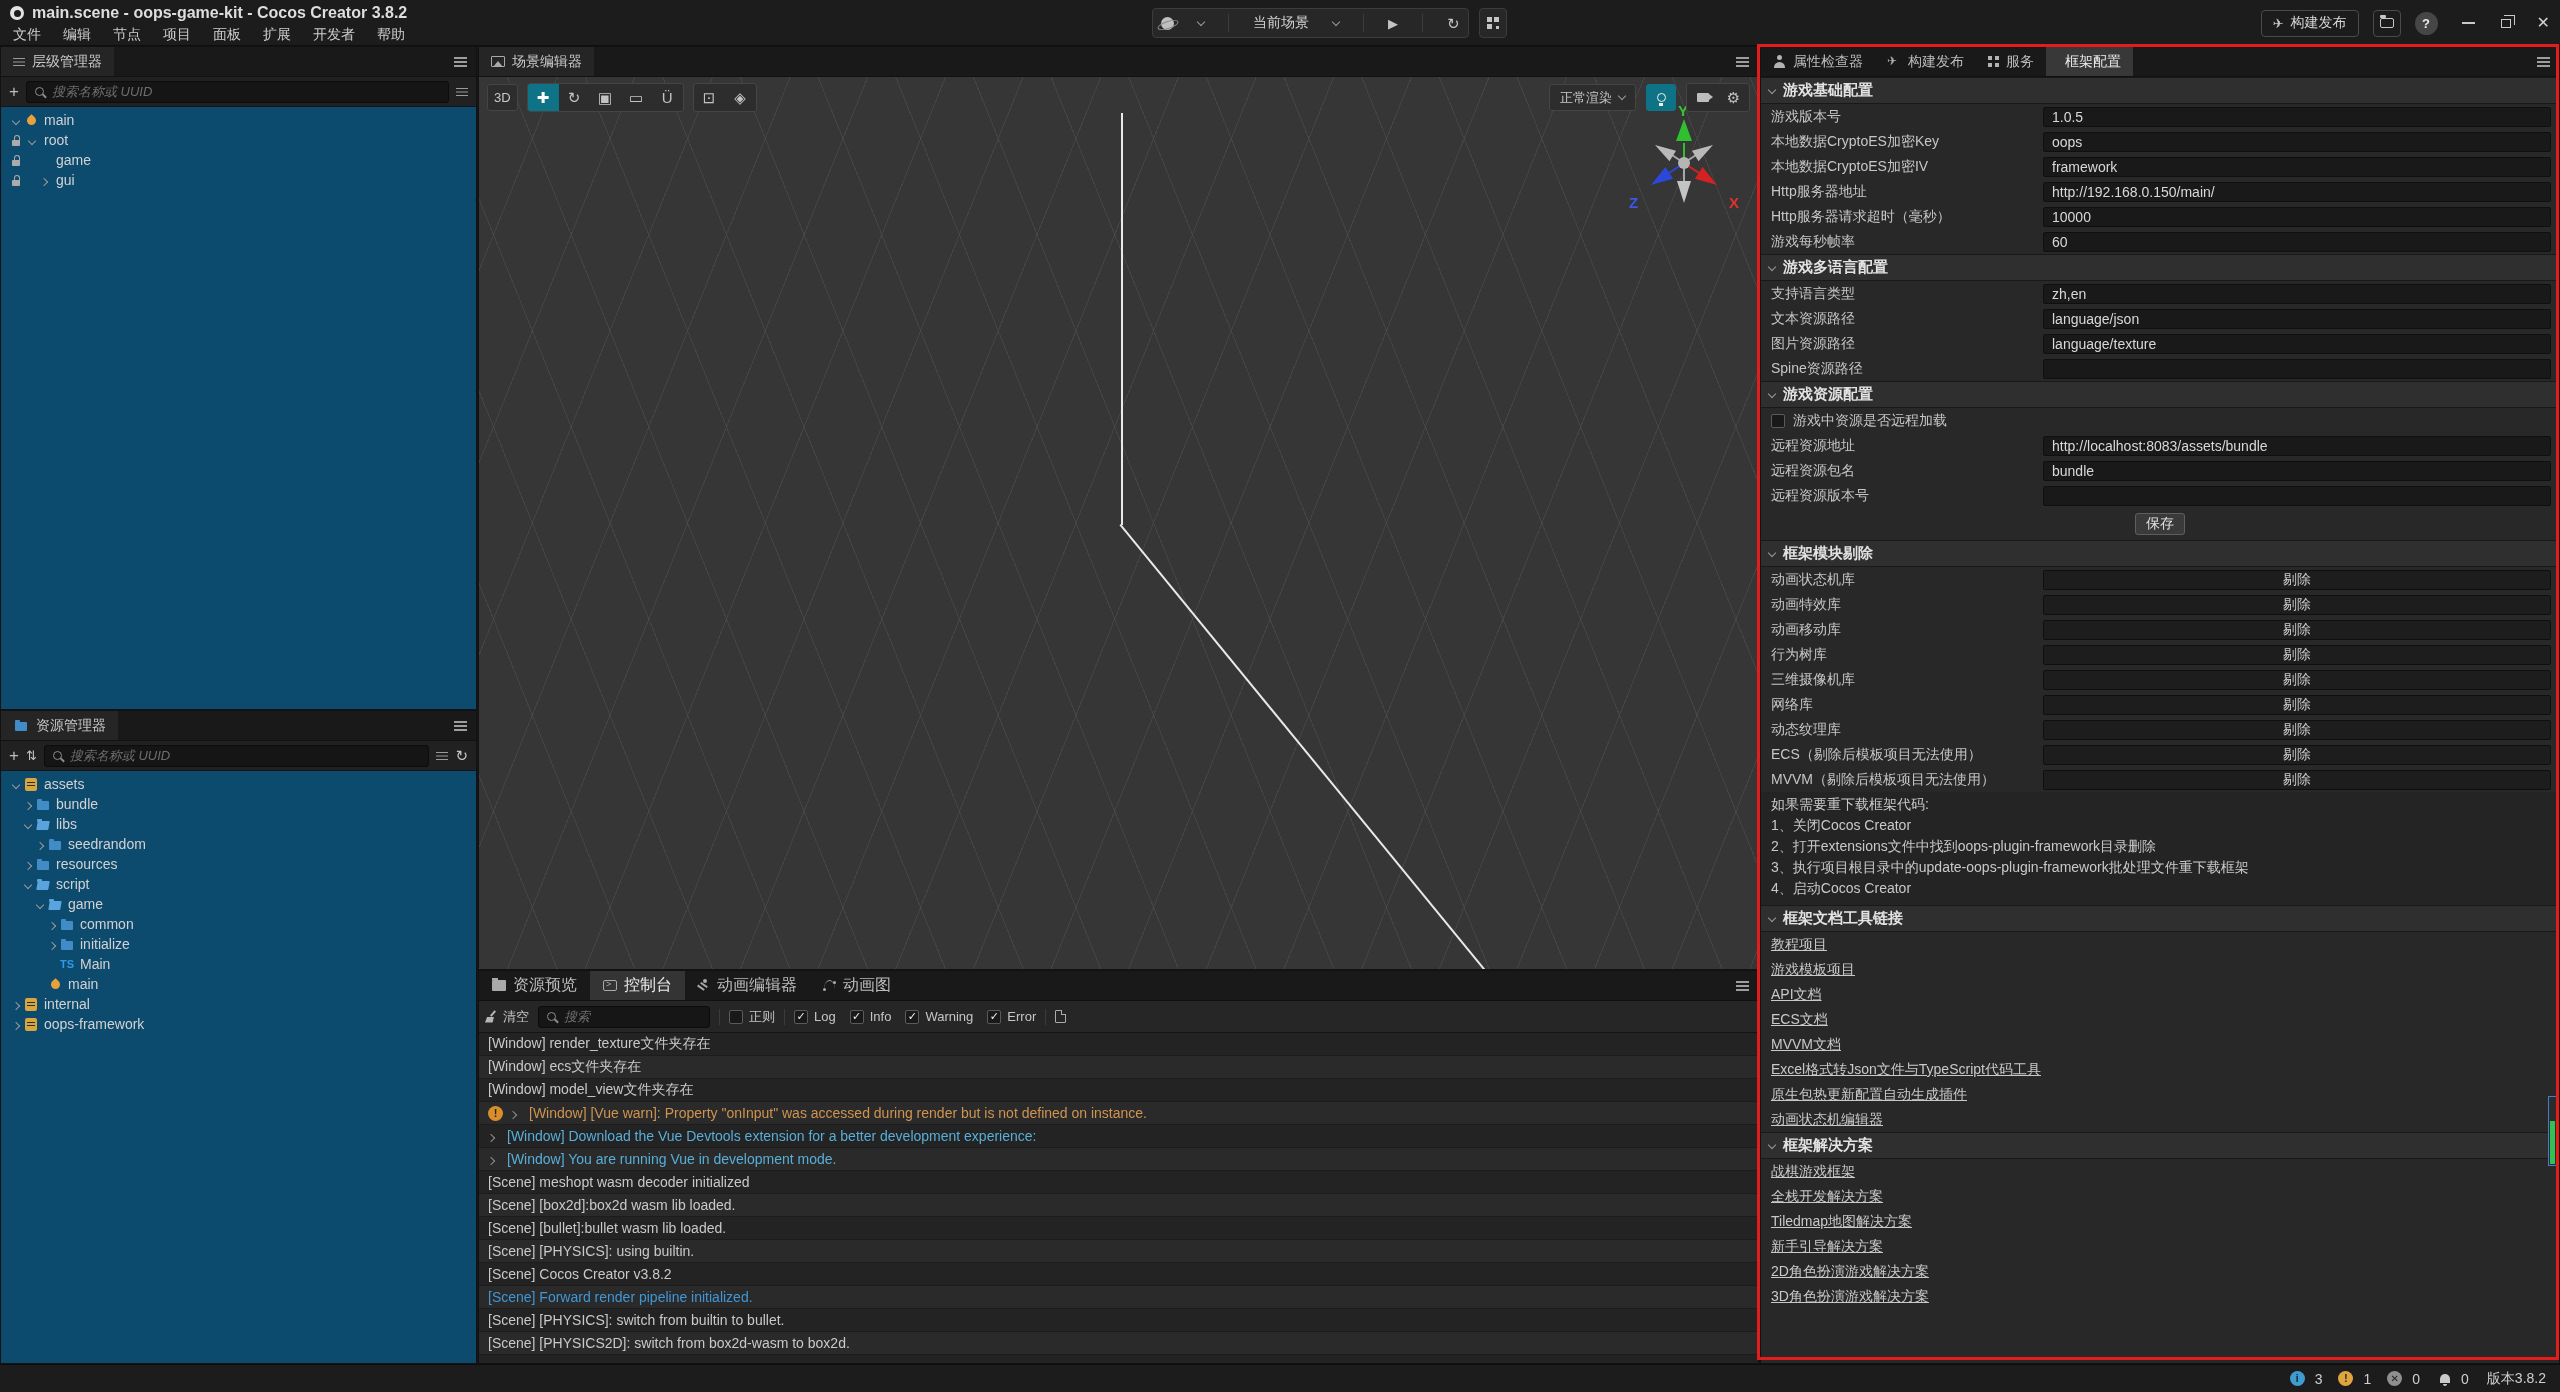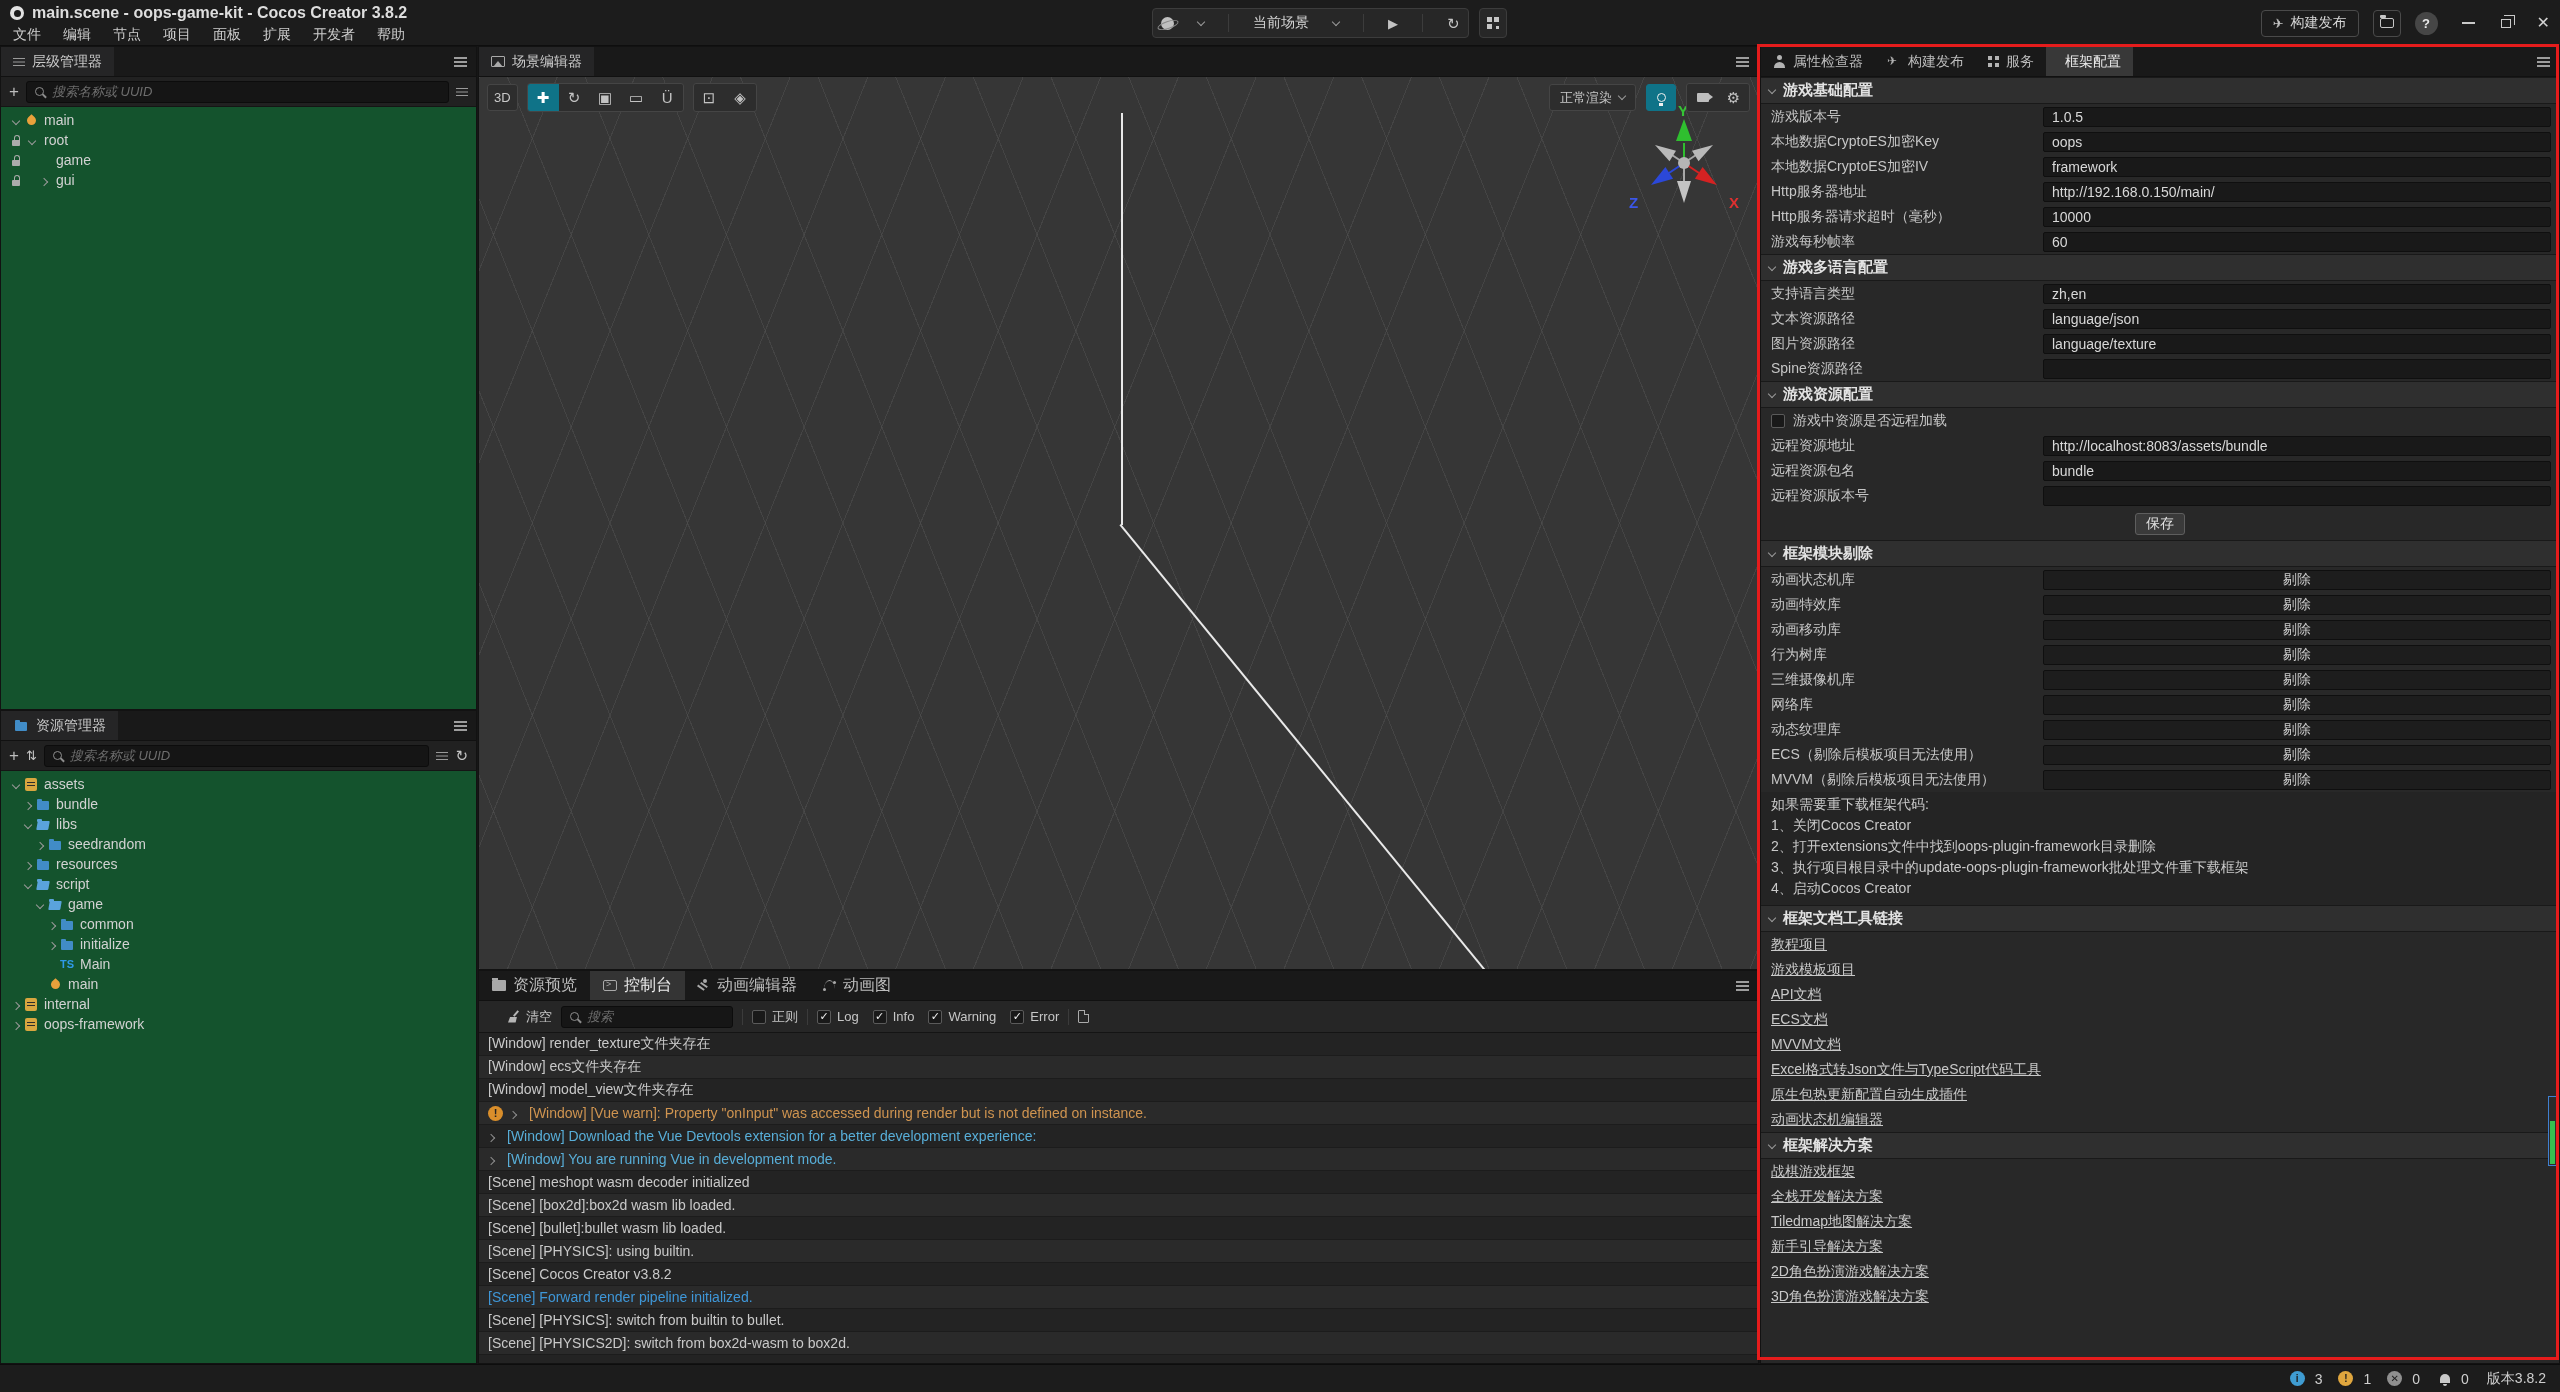--- a/index.html
+++ b/index.html
@@ -34,21 +34,21 @@
   .icon-folder-g{width:14px;height:10px;border:1.4px solid #c6c6c6;border-radius:2px;position:relative;}
   .icon-folder-g::before{content:"";position:absolute;left:-1px;top:-4px;width:6px;height:3px;background:#c6c6c6;border-radius:1px;}
   .help-btn{width:23px;height:23px;border-radius:50%;background:#464646;color:#ebebeb;font-size:13px;font-weight:bold;display:flex;align-items:center;justify-content:center;}
   .wctl{display:flex;align-items:center;gap:26px;margin-left:10px;}
   .icon-min{width:13px;height:2px;background:#c9c9c9;}
   .icon-max{width:10px;height:9px;border:1.5px solid #c9c9c9;position:relative;}
   .icon-max::before{content:"";position:absolute;left:2px;top:-5px;width:10px;height:9px;border:1.5px solid #c9c9c9;border-left:none;border-bottom:none;}
   .icon-close{font-size:16px;color:#d2d2d2;line-height:1;}
 
   
-  .panel{position:absolute;background:#14532d;border:1px solid #121212;}
+  .panel{position:absolute;background:#0c4a6e;border:1px solid #121212;}
   .ptabs{height:30px;background:#191919;display:flex;align-items:stretch;border-bottom:1px solid #111;position:relative;}
   .ptab{display:flex;align-items:center;gap:7px;padding:0 12px;font-size:14px;color:#c9c9c9;background:#252526;}
   .icon-menu{width:13px;height:11px;position:relative;display:inline-block;}
   .icon-menu::before{content:"";position:absolute;left:0;top:1px;width:13px;height:2px;background:#9d9d9d;box-shadow:0 4px 0 #9d9d9d,0 8px 0 #9d9d9d;}
   .pmenu{position:absolute;right:9px;top:9px;}
   .ptools{height:30px;display:flex;align-items:center;gap:7px;padding:0 8px;background:#212121;border-bottom:1px solid #151515;}
   .search{flex:1;display:flex;align-items:center;gap:6px;background:#151515;border:1px solid #0c0c0c;border-radius:3px;height:22px;padding:0 8px;}
   .search input{flex:1;background:transparent;border:none;outline:none;color:#cccccc;font-size:13px;font-family:inherit;min-width:0;}
   input::placeholder{color:#6e6e6e;font-style:italic;}
   .icon-search{width:9px;height:9px;border:1.5px solid #8d8d8d;border-radius:50%;position:relative;flex:none;}
@@ -100,21 +100,21 @@
   .icon-bulb::after{content:"";position:absolute;left:1.5px;bottom:-5px;width:3.5px;height:3.5px;background:#f2f2f2;}
   .icon-cam{width:12px;height:9px;background:#bdbdbd;border-radius:1px;position:relative;}
   .icon-cam::before{content:"";position:absolute;right:-4px;top:1px;border-left:4px solid #bdbdbd;border-top:3.5px solid transparent;border-bottom:3.5px solid transparent;}
   .gizmo{position:absolute;left:1140px;top:28px;}
   .gizmo text{font-weight:bold;font-size:15px;font-family:"Liberation Sans","DejaVu Sans",sans-serif;}
 
   
   #console-p{left:478px;top:970px;width:1281px;height:394px;background:#232323;}
   .ctab{display:flex;align-items:center;gap:7px;padding:0 13px;font-size:16px;color:#bdbdbd;}
   .ctab.v-true{background:#343434;color:#ececec;}
-  .ctools{height:32px;display:flex;align-items:center;gap:9px;padding:0 27px;background:#262626;border-bottom:1px solid #141414;font-size:13px;color:#c6c6c6;}
+  .ctools{height:32px;display:flex;align-items:center;gap:9px;padding:0 4px;background:#262626;border-bottom:1px solid #141414;font-size:13px;color:#c6c6c6;}
   .icon-broom{width:14px;height:14px;position:relative;}
   .icon-broom::before{content:"";position:absolute;left:9px;top:0;width:2px;height:7px;background:#b5b5b5;transform:rotate(40deg);}
   .icon-broom::after{content:"";position:absolute;left:2px;top:7px;width:9px;height:6px;background:#b5b5b5;clip-path:polygon(0 100%,25% 0,100% 0,85% 100%);}
   .csearch{width:172px;display:flex;align-items:center;gap:6px;background:#161616;border:1px solid #0c0c0c;border-radius:3px;height:22px;padding:0 8px;}
   .csearch input{flex:1;background:transparent;border:none;outline:none;color:#ccc;font-size:13px;font-family:inherit;min-width:0;}
   .vdiv{width:1px;height:16px;background:#3b3b3b;}
   .cb{width:14px;height:14px;background:#191919;border:1px solid #5a5a5a;border-radius:2px;display:inline-flex;align-items:center;justify-content:center;font-size:11px;color:#efefef;flex:none;}
   .cb.v-true::before{content:"✓";}
   .cfilter{display:flex;align-items:center;gap:6px;}
   .cfilters{display:flex;align-items:center;gap:14px;}

